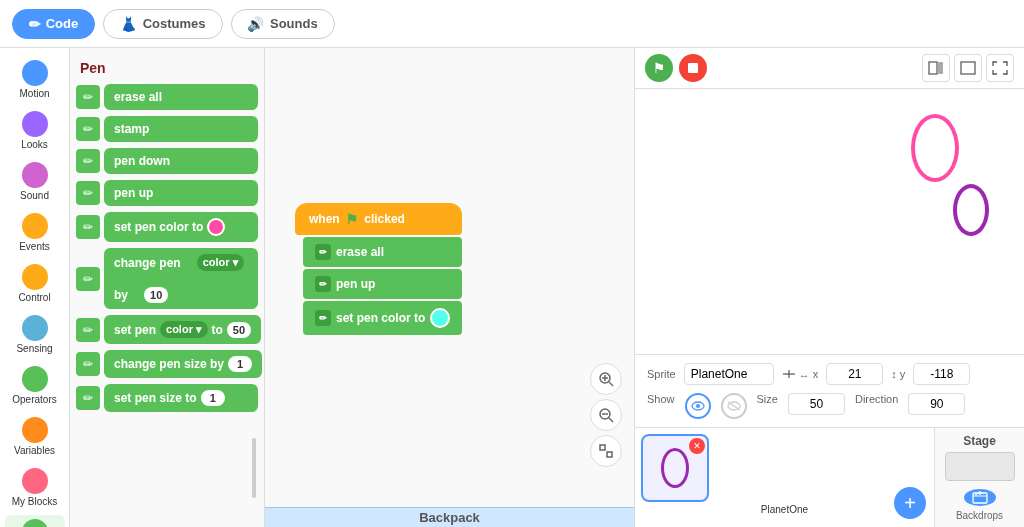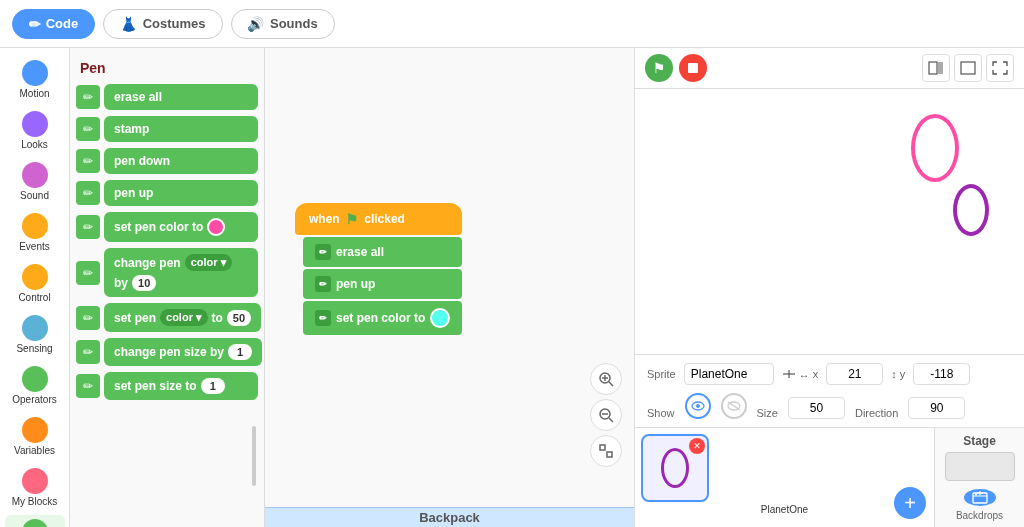--- a/index.html
+++ b/index.html
@@ -145,21 +145,21 @@
     .sprite-label { font-size: 11px; color: #666; }
     .sprite-input {
       border: 1px solid #ddd; border-radius: 4px; padding: 3px 6px;
       font-size: 12px; width: 90px;
     }
     .coord-label { font-size: 11px; color: #666; display: flex; align-items: center; gap: 3px; }
     .coord-input {
       border: 1px solid #ddd; border-radius: 4px; padding: 3px 4px;
       font-size: 12px; width: 57px; text-align: center;
     }
-    .show-row { display: flex; align-items: flex-end; gap: 10px; }
+    .show-row { display: flex; align-items: flex-start; gap: 10px; }
     .show-btn {
       width: 26px; height: 26px; border: 2px solid #4c97ff; border-radius: 50%;
       display: flex; align-items: center; justify-content: center; cursor: pointer;
       color: #4c97ff; font-size: 14px;
     }
     .show-btn.off { border-color: #ccc; color: #ccc; }
 
     
     .sprite-panel-bottom {
       display: flex; height: 100px; border-top: 1px solid #ddd;
@@ -306,21 +306,21 @@
     <div class="block-row">
       <div class="block-pencil">✏</div>
       <div class="block-green wide" style="display:flex;align-items:center;gap:4px;">
         <span>set pen color to</span>
         <span class="color-dot"></span>
       </div>
     </div>
 
     <div class="block-row">
       <div class="block-pencil">✏</div>
-      <div class="block-green wide" style="display:flex;align-items:center;gap:4px;flex-wrap:wrap;">
+      <div class="block-green wide" style="display:flex;align-items:center;gap:16px;flex-wrap:wrap;">
         <span>change pen</span>
         <span class="dropdown-pill">color ▾</span>
         <span>by</span>
         <span class="num-box">10</span>
       </div>
     </div>
 
     <div class="block-row">
       <div class="block-pencil">✏</div>
       <div class="block-green wide" style="display:flex;align-items:center;gap:4px;">

